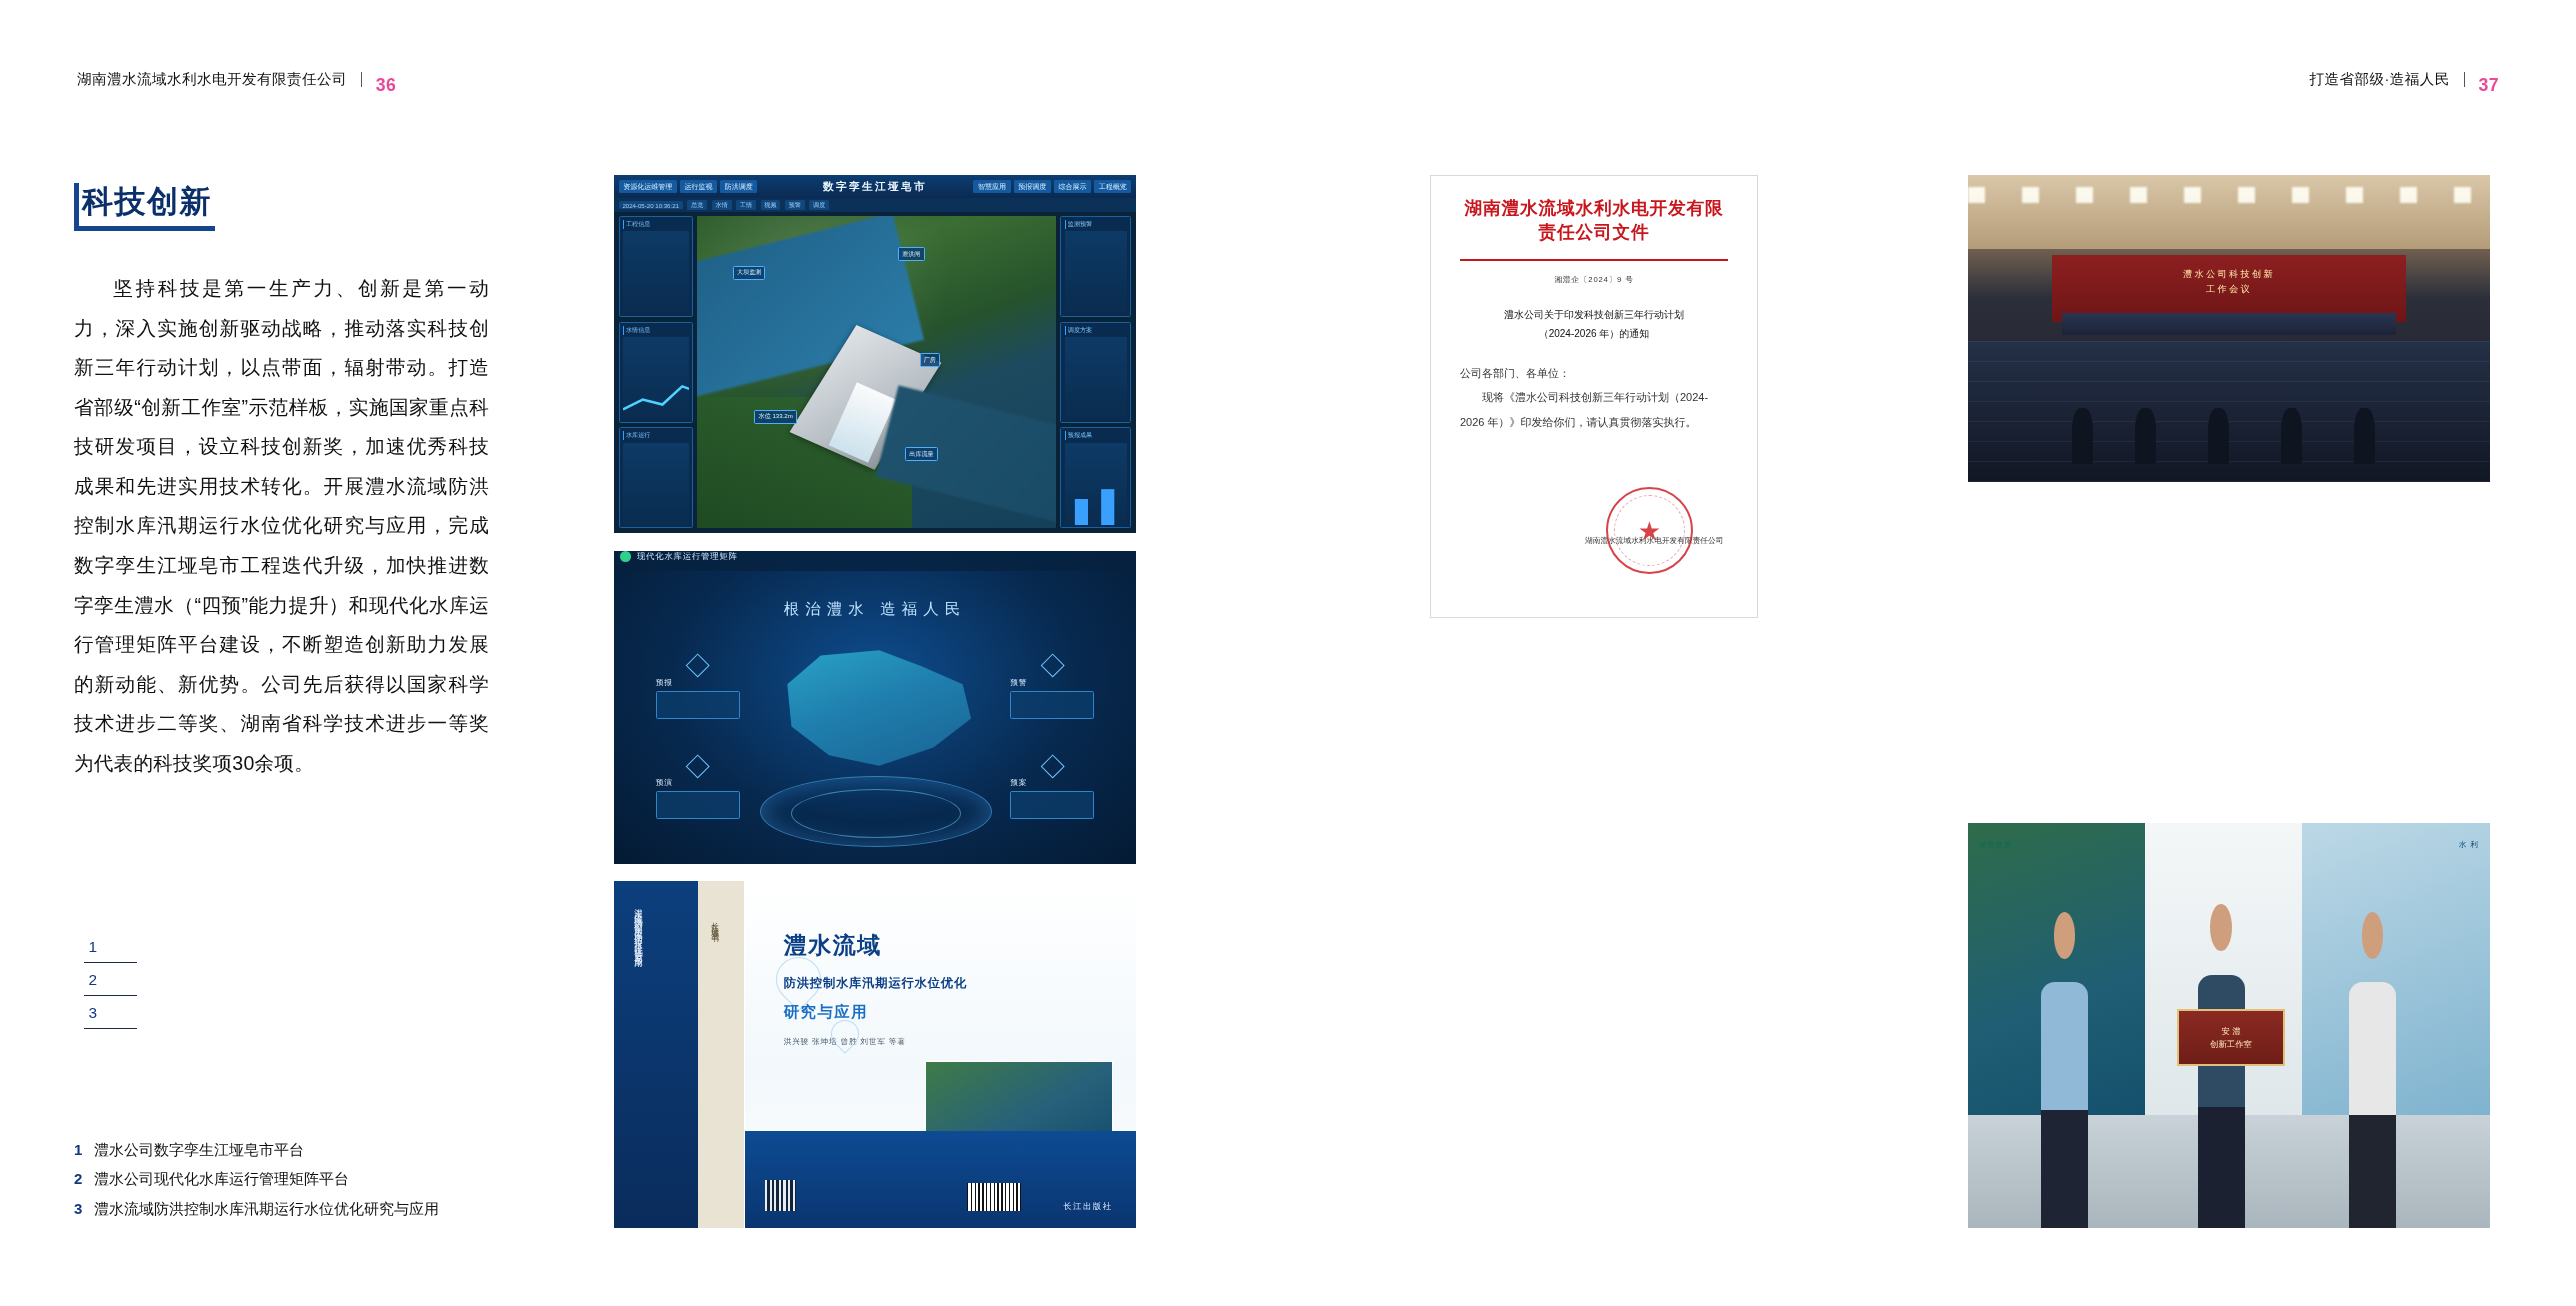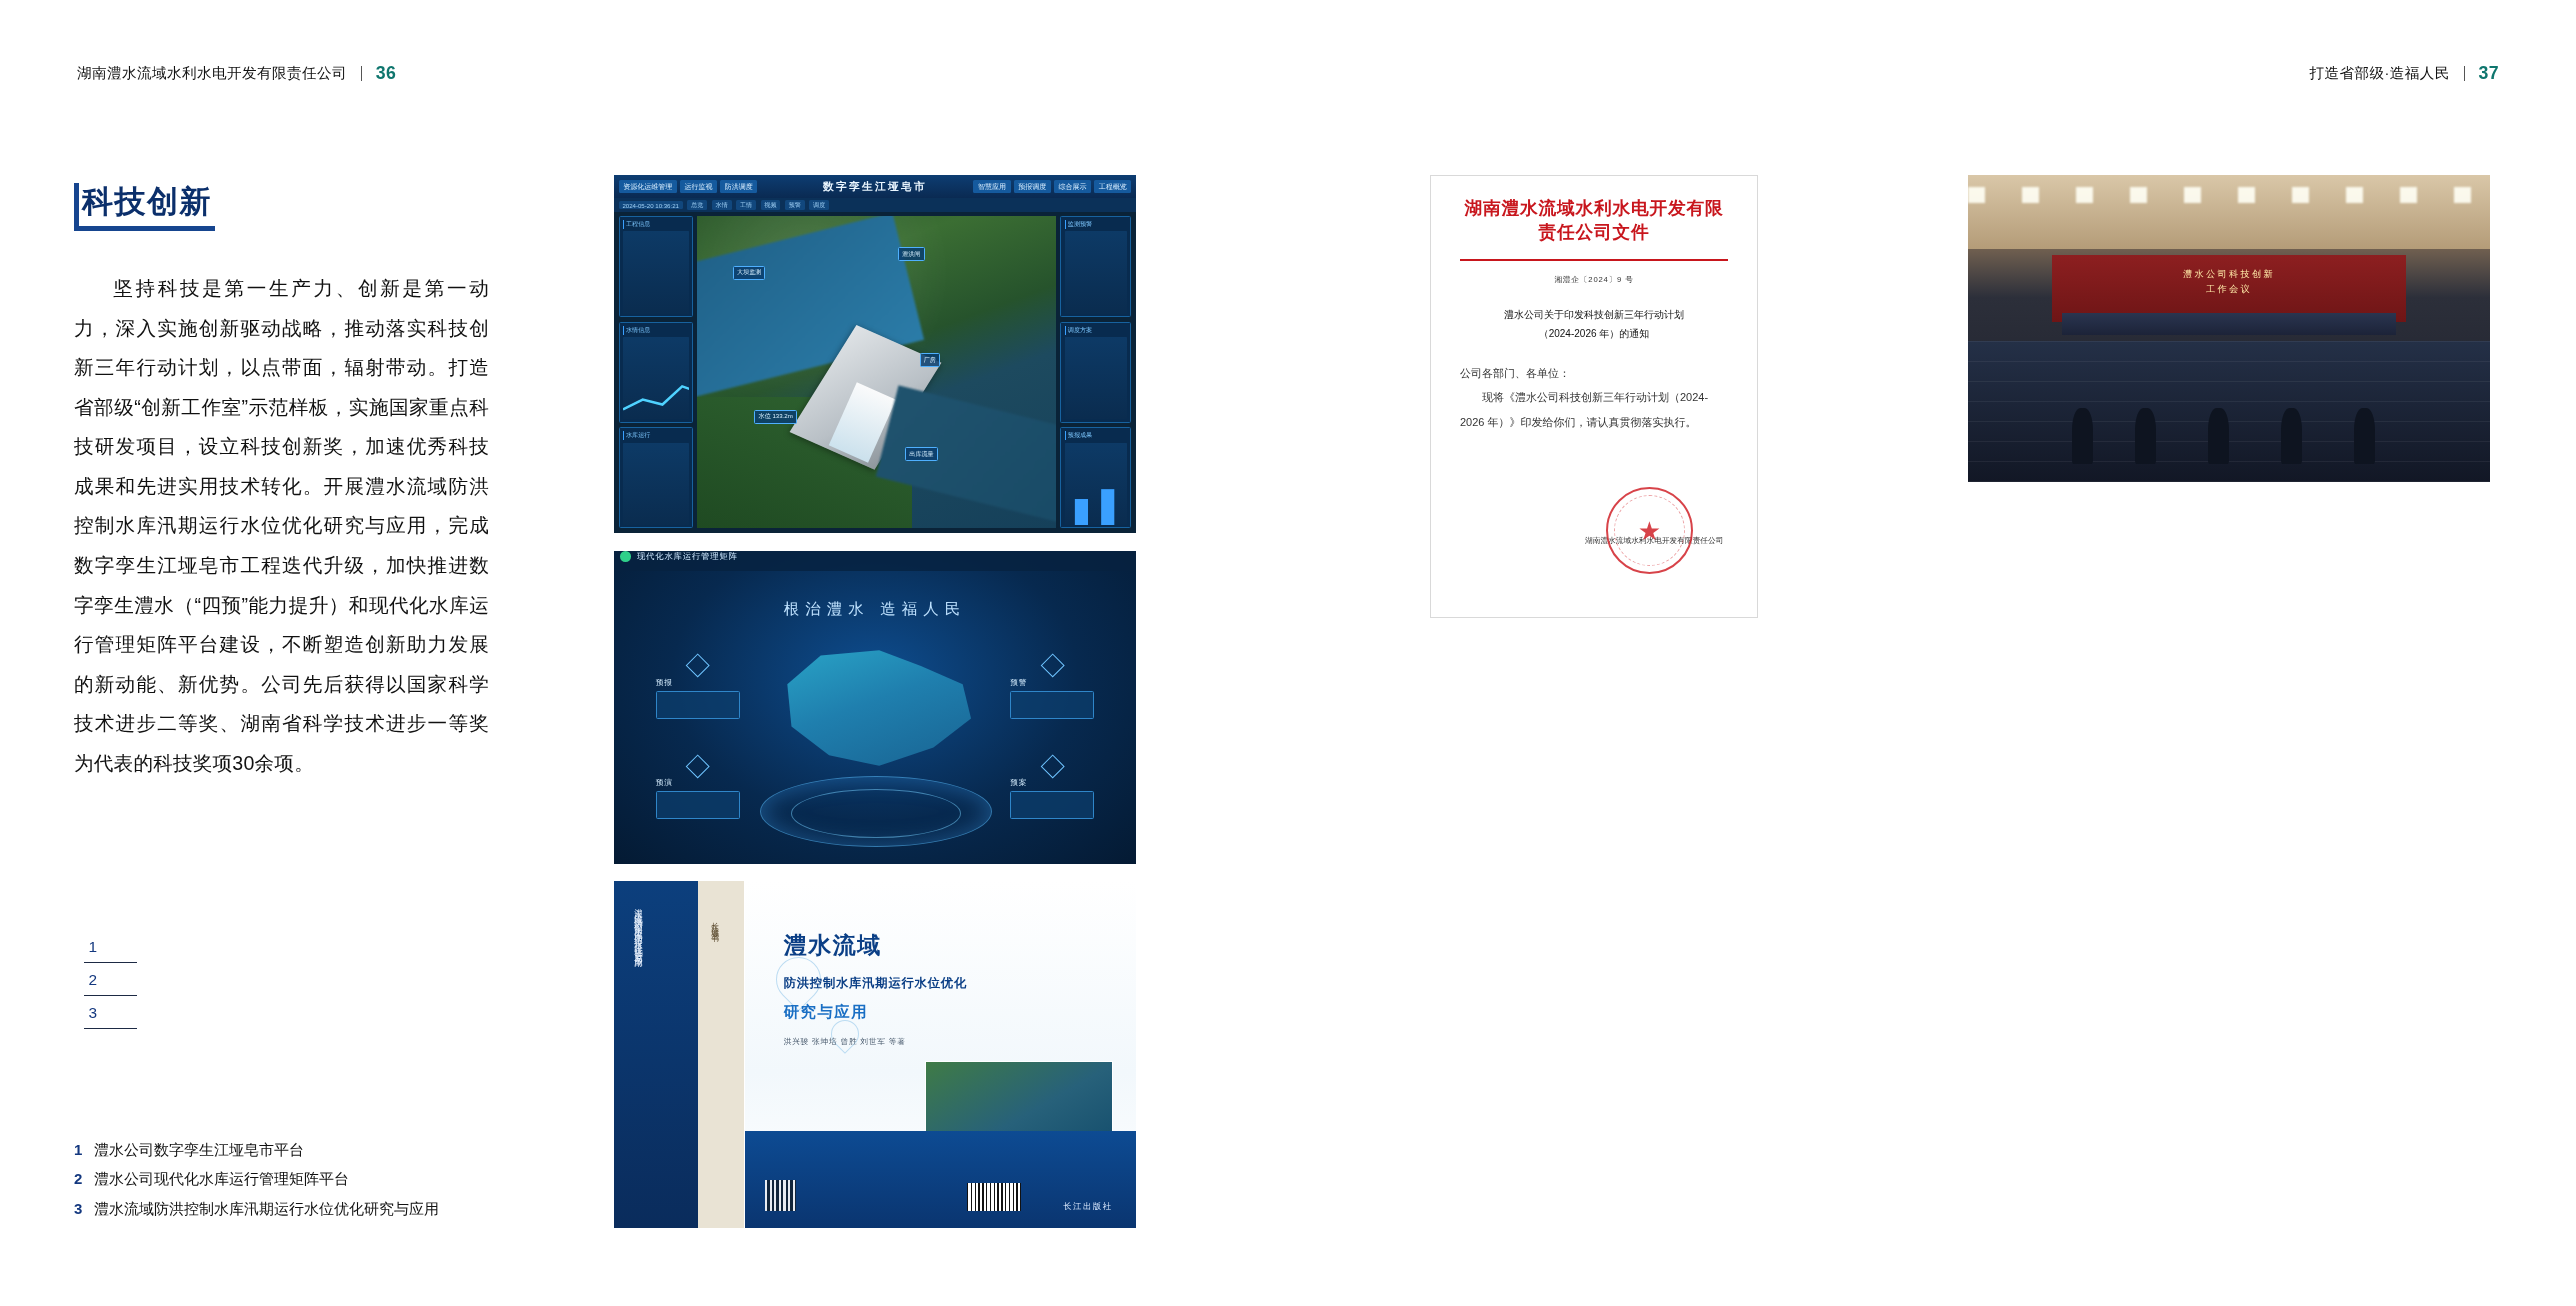--- a/index.html
+++ b/index.html
@@ -45,21 +45,22 @@
   .runhead-right { right: 77px; }
   .runhead .bar {
     display: inline-block;
     width: 0.8px;
     height: 15.4px;
     background: #555;
   }
   .runhead .folio {
     font-size: 17.7px;
     font-weight: bold;
-    color: #0f766e;
+    color: #ec4899;
+    margin-top: 12px;
   }
 
   
   .section-title-wrap {
     position: absolute;
     left: 74px;
     top: 183px;
     width: 192px;
   }
   .section-title {
@@ -510,16 +511,44 @@
       <div class="conf-table"></div>
       <div class="conf-seats"></div>
       <div class="conf-person" style="left:20%;"></div>
       <div class="conf-person" style="left:32%;"></div>
       <div class="conf-person" style="left:46%;"></div>
       <div class="conf-person" style="left:60%;"></div>
       <div class="conf-person" style="left:74%;"></div>
     </div>
 
 
+    <div class="imgbox fig-ppl" style="left:680px; top:823px; width:522px; height:405px;">
+      <div class="ppl-back-left">
+        <div class="ppl-logo" style="left:6%;">绿色发展</div>
+      </div>
+      <div class="ppl-back-mid"></div>
+      <div class="ppl-back-right">
+        <div class="ppl-logo" style="right:6%; color:#0d4e7a;">水 利</div>
+      </div>
+      <div class="ppl-floor"></div>
+
+      <div class="person" style="left:14%; width:9%; height:78%;">
+        <div class="head" style="width:46%;"></div>
+        <div style="position:absolute; left:0; right:0; top:22%; bottom:0; background:linear-gradient(180deg,#8fb9d6 0 52%, #1e2433 52% 100%); border-radius:14px 14px 0 0;"></div>
+      </div>
+      <div class="person" style="left:44%; width:9%; height:80%;">
+        <div class="head" style="width:46%;"></div>
+        <div style="position:absolute; left:0; right:0; top:22%; bottom:0; background:linear-gradient(180deg,#2f4a63 0 52%, #1b2130 52% 100%); border-radius:14px 14px 0 0;"></div>
+      </div>
+      <div class="person" style="right:18%; width:9%; height:78%;">
+        <div class="head" style="width:46%;"></div>
+        <div style="position:absolute; left:0; right:0; top:22%; bottom:0; background:linear-gradient(180deg,#e7e7e7 0 54%, #20252f 54% 100%); border-radius:14px 14px 0 0;"></div>
+      </div>
+
+      <div class="plaque" style="left:40%; top:46%; width:20%; height:13%; flex-direction:column;">
+        <div>安 澧</div>
+        <div>创新工作室</div>
+      </div>
+    </div>
 
   </div>
 </div>
 
 
 </body></html>

